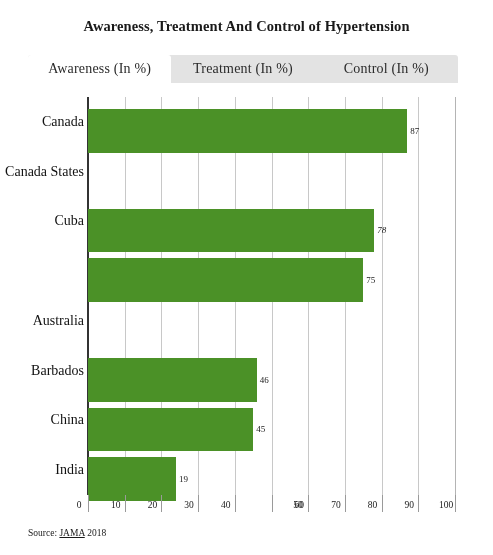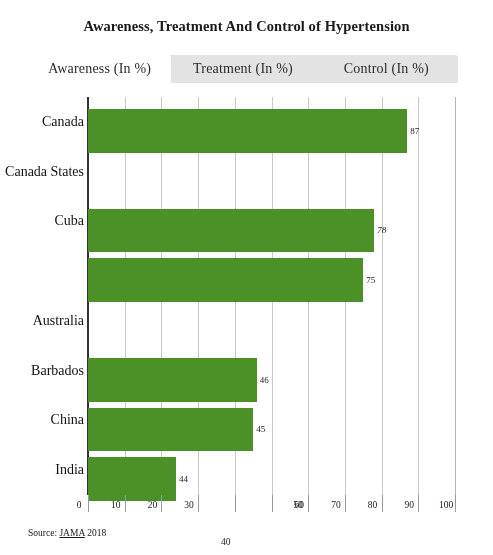--- a/index.html
+++ b/index.html
@@ -236,35 +236,35 @@
         <div class="bar-row" style="top: 251.75px; height: 43.75px;">
           <div class="bar" style="width: 168.82px; height: 43.75px;"></div>
           <div class="bar-label" style="left: 168.82px;">46</div>
         </div>
         <div class="bar-row" style="top: 301.5px; height: 43.75px;">
           <div class="bar" style="width: 165.15px; height: 43.75px;"></div>
           <div class="bar-label" style="left: 165.15px;">45</div>
         </div>
         <div class="bar-row" style="top: 351.25px; height: 43.75px;">
           <div class="bar" style="width: 88.08px; height: 43.75px;"></div>
-          <div class="bar-label" style="left: 88.08px;">44</div>
+          <div class="bar-label" style="left: 88.08px;">19</div>
         </div>
       </div>
   </div>
   <div class="xaxis">
       <div class="xtick-mark" style="left: 0px;"></div>
       <div class="xtick-label" style="left: -9px;">0</div>
       <div class="xtick-mark" style="left: 36.7px;"></div>
       <div class="xtick-label" style="left: 27.7px;">10</div>
       <div class="xtick-mark" style="left: 73.4px;"></div>
       <div class="xtick-label" style="left: 64.4px;">20</div>
       <div class="xtick-mark" style="left: 110.1px;"></div>
       <div class="xtick-label" style="left: 101.1px;">30</div>
       <div class="xtick-mark" style="left: 146.8px;"></div>
-      <div class="xtick-label" style="left: 137.8px; margin-top: 37px;">40</div>
+      <div class="xtick-label" style="left: 137.8px;">40</div>
       <div class="xtick-mark" style="left: 183.5px;"></div>
       <div class="xtick-label" style="left: 166px; margin-left: 44px;">50</div>
       <div class="xtick-mark" style="left: 220.2px;"></div>
       <div class="xtick-label" style="left: 211.2px;">60</div>
       <div class="xtick-mark" style="left: 256.9px;"></div>
       <div class="xtick-label" style="left: 247.9px;">70</div>
       <div class="xtick-mark" style="left: 293.6px;"></div>
       <div class="xtick-label" style="left: 284.6px;">80</div>
       <div class="xtick-mark" style="left: 330.3px;"></div>
       <div class="xtick-label" style="left: 321.3px;">90</div>

